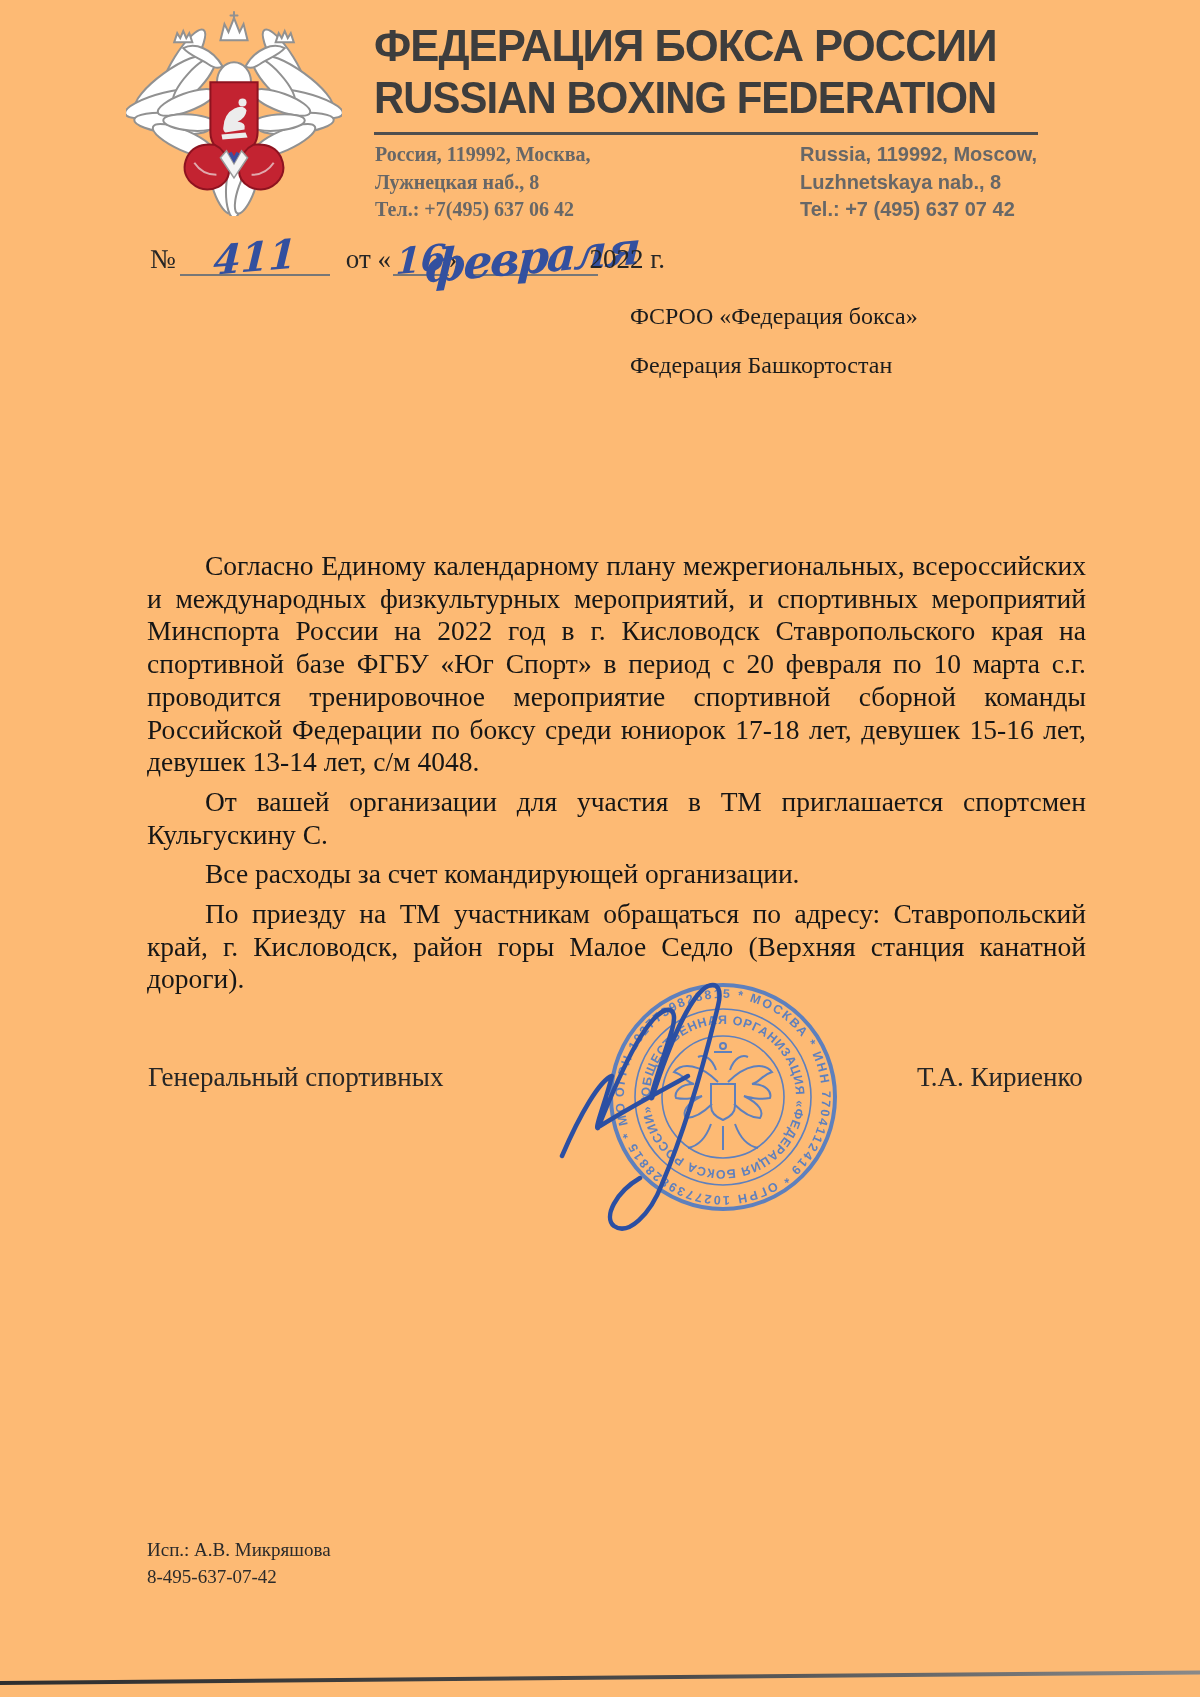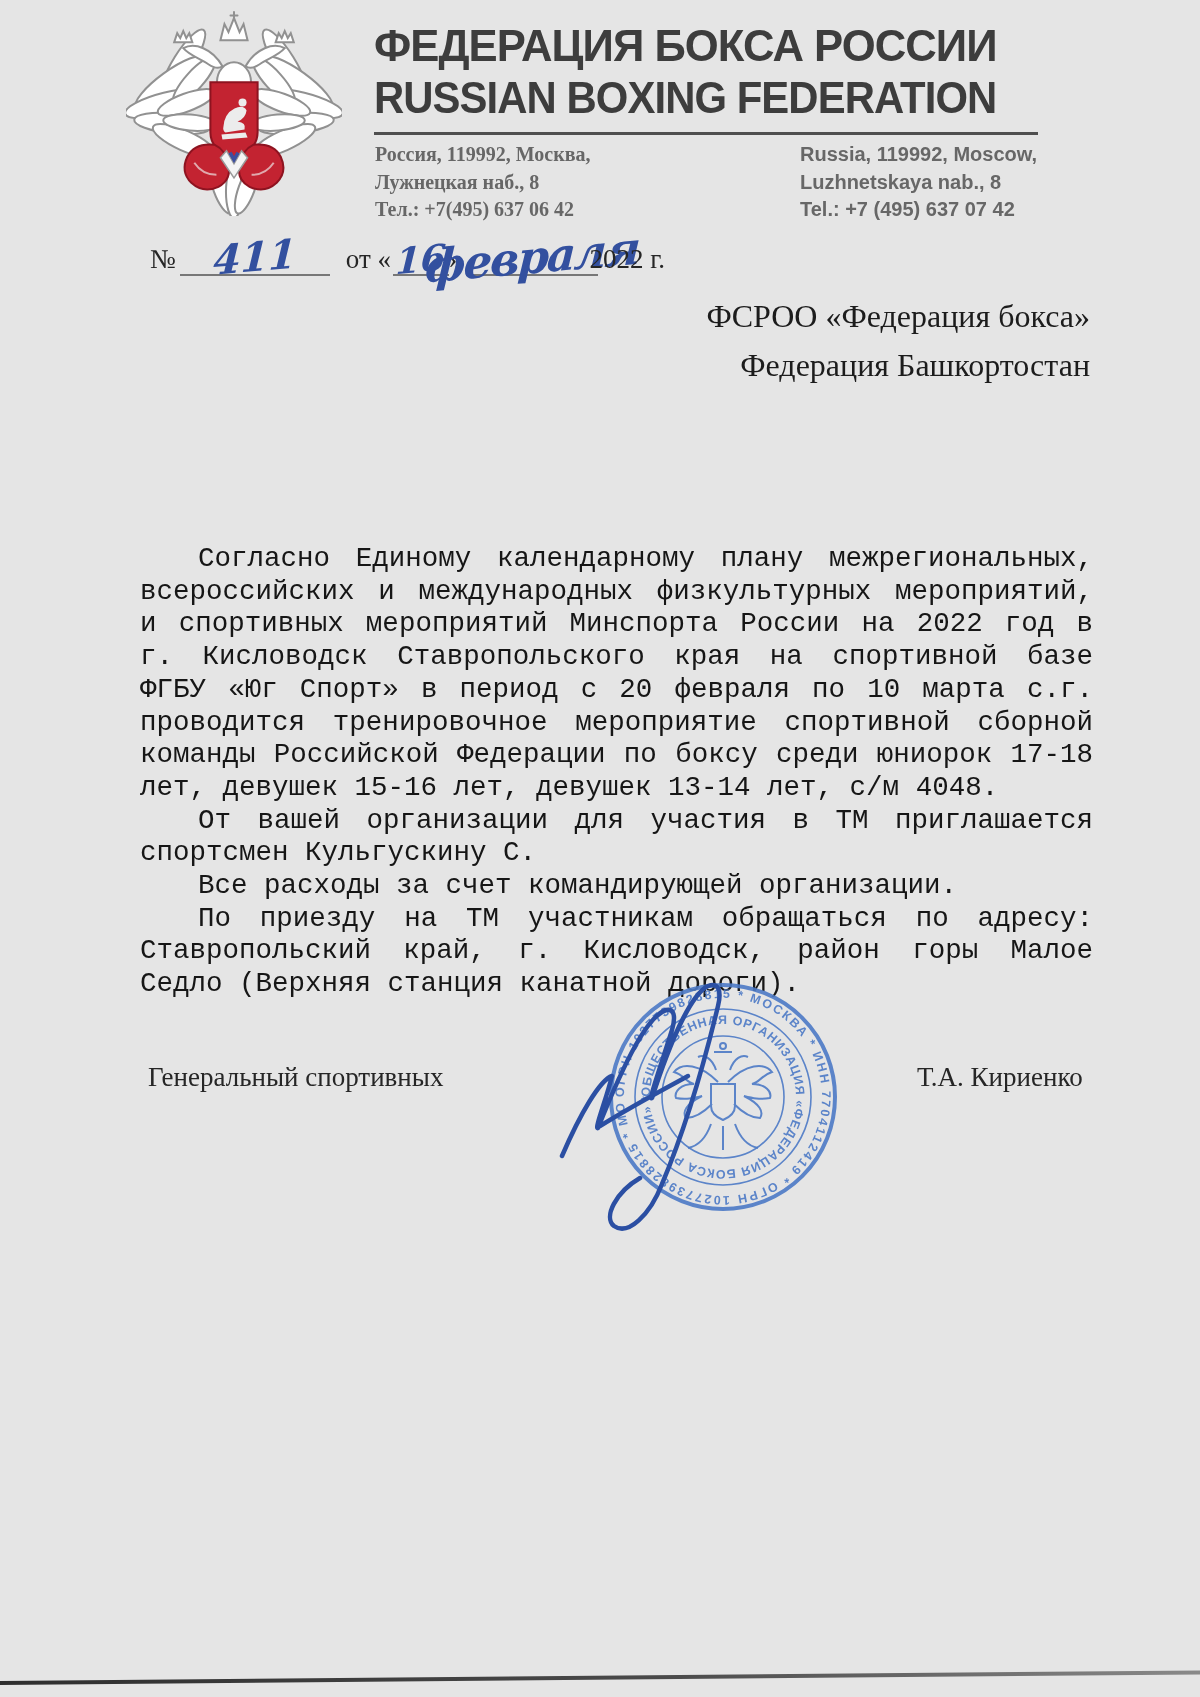--- a/index.html
+++ b/index.html
@@ -1,18 +1,18 @@
 <!DOCTYPE html>
 <html lang="ru"><head>
 <meta charset="utf-8">
 <style>
   html,body { margin:0; padding:0; background:#ffffff; }
   .sheet {
     position:relative; width:1200px; height:1697px; margin:0 auto;
-    background:#e5e5e5; overflow:hidden;
+    background:#fdba74; overflow:hidden;
     font-family:"Liberation Serif", serif; color:#1e1e1e;
   }
   
   .emblem { position:absolute; left:126px; top:10px; width:216px; height:206px; }
   .title-ru, .title-en {
     position:absolute; left:374px; white-space:nowrap;
     font-family:"Liberation Sans", sans-serif; font-weight:bold;
     font-size:45px; letter-spacing:-1px; color:#3d3d3d;
     transform-origin:left center;
   }
@@ -45,29 +45,29 @@
     color:#33509f; white-space:nowrap; pointer-events:none;
   }
   .hw-num   { font-size:40px; }
   .hw-day   { font-size:36px; }
   .hw-month { font-size:45px; bottom:-10px; letter-spacing:-2px; }
   .year { line-height:34px; padding-left:2px; position:relative; z-index:0;margin-left:15px; }
 
   
   .recipient {
     position:absolute; right:110px; top:292px; width:460px;
-    text-align:right; font-size:32px; line-height:49px; color:#1c1c1c;
+    text-align:left; font-size:24px; line-height:49px; color:#1c1c1c;
   }
 
   
   .body-text {
     position:absolute; left:140px; top:543px; width:953px;
     font-size:27.5px; line-height:32.7px; text-align:justify; color:#161616;
   }
-  .body-text p { margin:0; text-indent:58px;font-family:Liberation Mono, monospace; }
+  .body-text p { margin:7px; text-indent:58px; }
 
   
   .sig-title { position:absolute; left:148px;  top:1062px; font-size:27px; color:#262626; white-space:nowrap; }
   .sig-name  { position:absolute; left:917px;  top:1062px; font-size:27px; color:#262626; white-space:nowrap; }
   .stampbox  { position:absolute; left:540px; top:918px; width:360px; height:345px; }
   .stampbox svg { display:block; }
 
   
   .executor { position:absolute; left:147px; top:1536px; font-size:19px; line-height:27px; color:#2a2a2a; }
 
@@ -214,16 +214,20 @@
         <path d="M174,134 h18"></path>
       </g>
 
       <g stroke="#2b4fa3" fill="none" stroke-width="4.5" stroke-linecap="round" stroke-linejoin="round">
         <path d="M22,238 C40,196 60,162 72,158 C66,182 54,212 58,210 C86,140 108,98 126,92 C134,90 136,98 132,112 C120,150 108,184 112,180 C132,118 152,76 168,68 C178,64 182,72 178,88 C164,146 144,214 122,266 C110,297 88,318 74,308 C63,299 76,274 100,260"></path>
         <path d="M60,208 C92,188 126,170 148,158"></path>
       </g>
     </svg>
   </div>
 
+  <div class="executor">
+    <div>Исп.: А.В. Микряшова</div>
+    <div>8-495-637-07-42</div>
+  </div>
 
   <div class="scan-line"></div>
 
 </div>
 
 </body></html>

